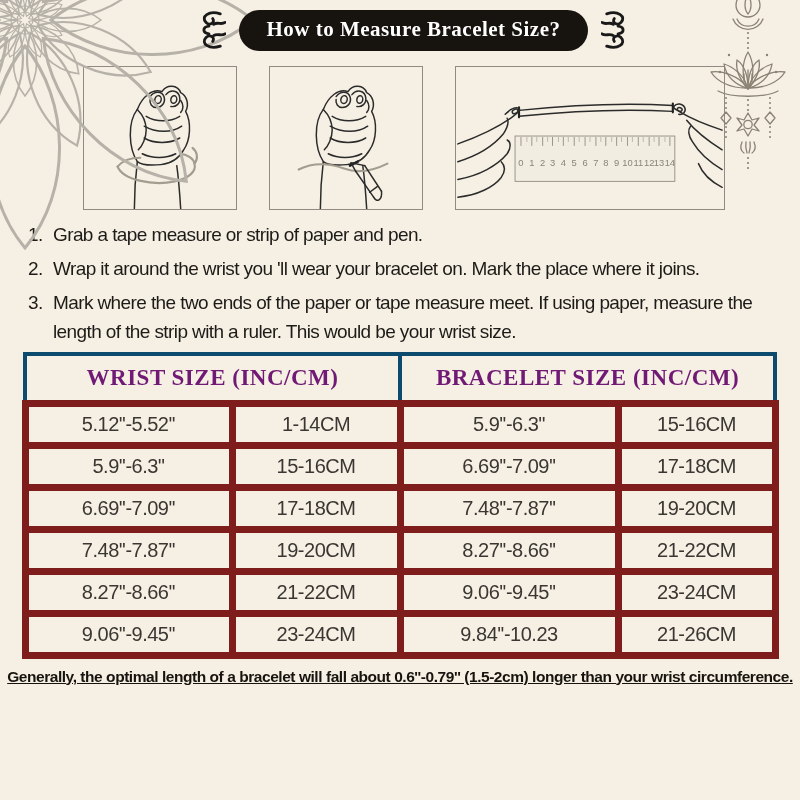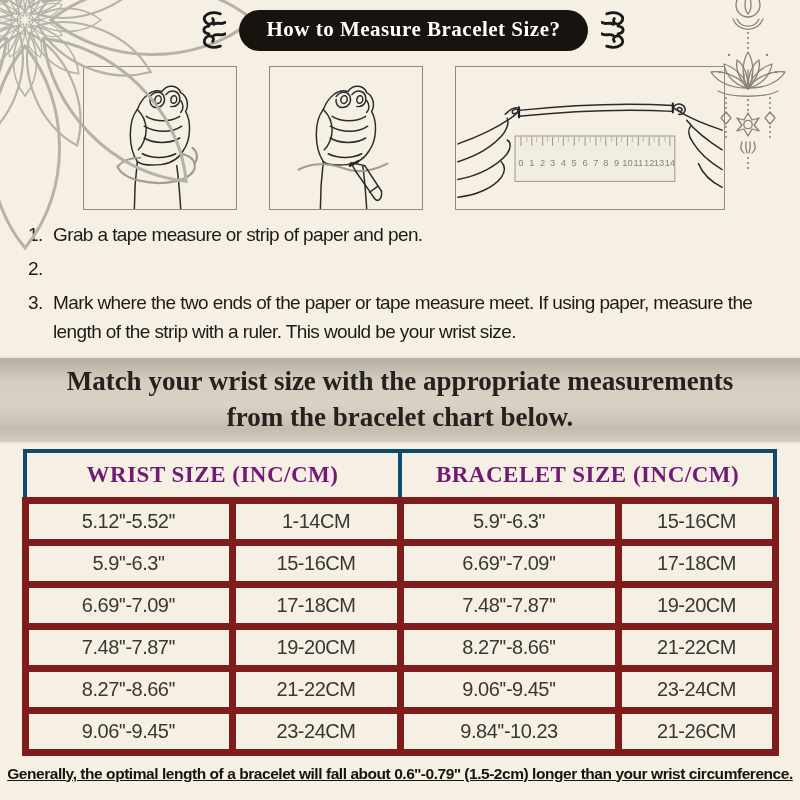--- a/index.html
+++ b/index.html
@@ -232,31 +232,28 @@
     </div>
   </div>
 
   <div class="steps">
     <div class="step">
       <span class="step-num">1.</span>
       <span class="step-text">Grab a tape measure or strip of paper and pen.</span>
     </div>
     <div class="step">
       <span class="step-num">2.</span>
+      <span class="step-text">Wrap it around the wrist you 'll wear your bracelet on. Mark the place where it joins.</span>
     </div>
     <div class="step">
       <span class="step-num">3.</span>
       <span class="step-text">Mark where the two ends of the paper or tape measure meet. If using paper, measure the length of the strip with a ruler. This would be your wrist size.</span>
     </div>
   </div>
 
-  <div class="banner">
-    <div>Match your wrist size with the appropriate measurements</div>
-    <div>from the bracelet chart below.</div>
-  </div>
 
   <table class="size">
     <colgroup>
         <col style="width:207px">
         <col style="width:168px">
         <col style="width:218px">
         <col style="width:157px">
       </colgroup>
     <thead>
       <tr>

